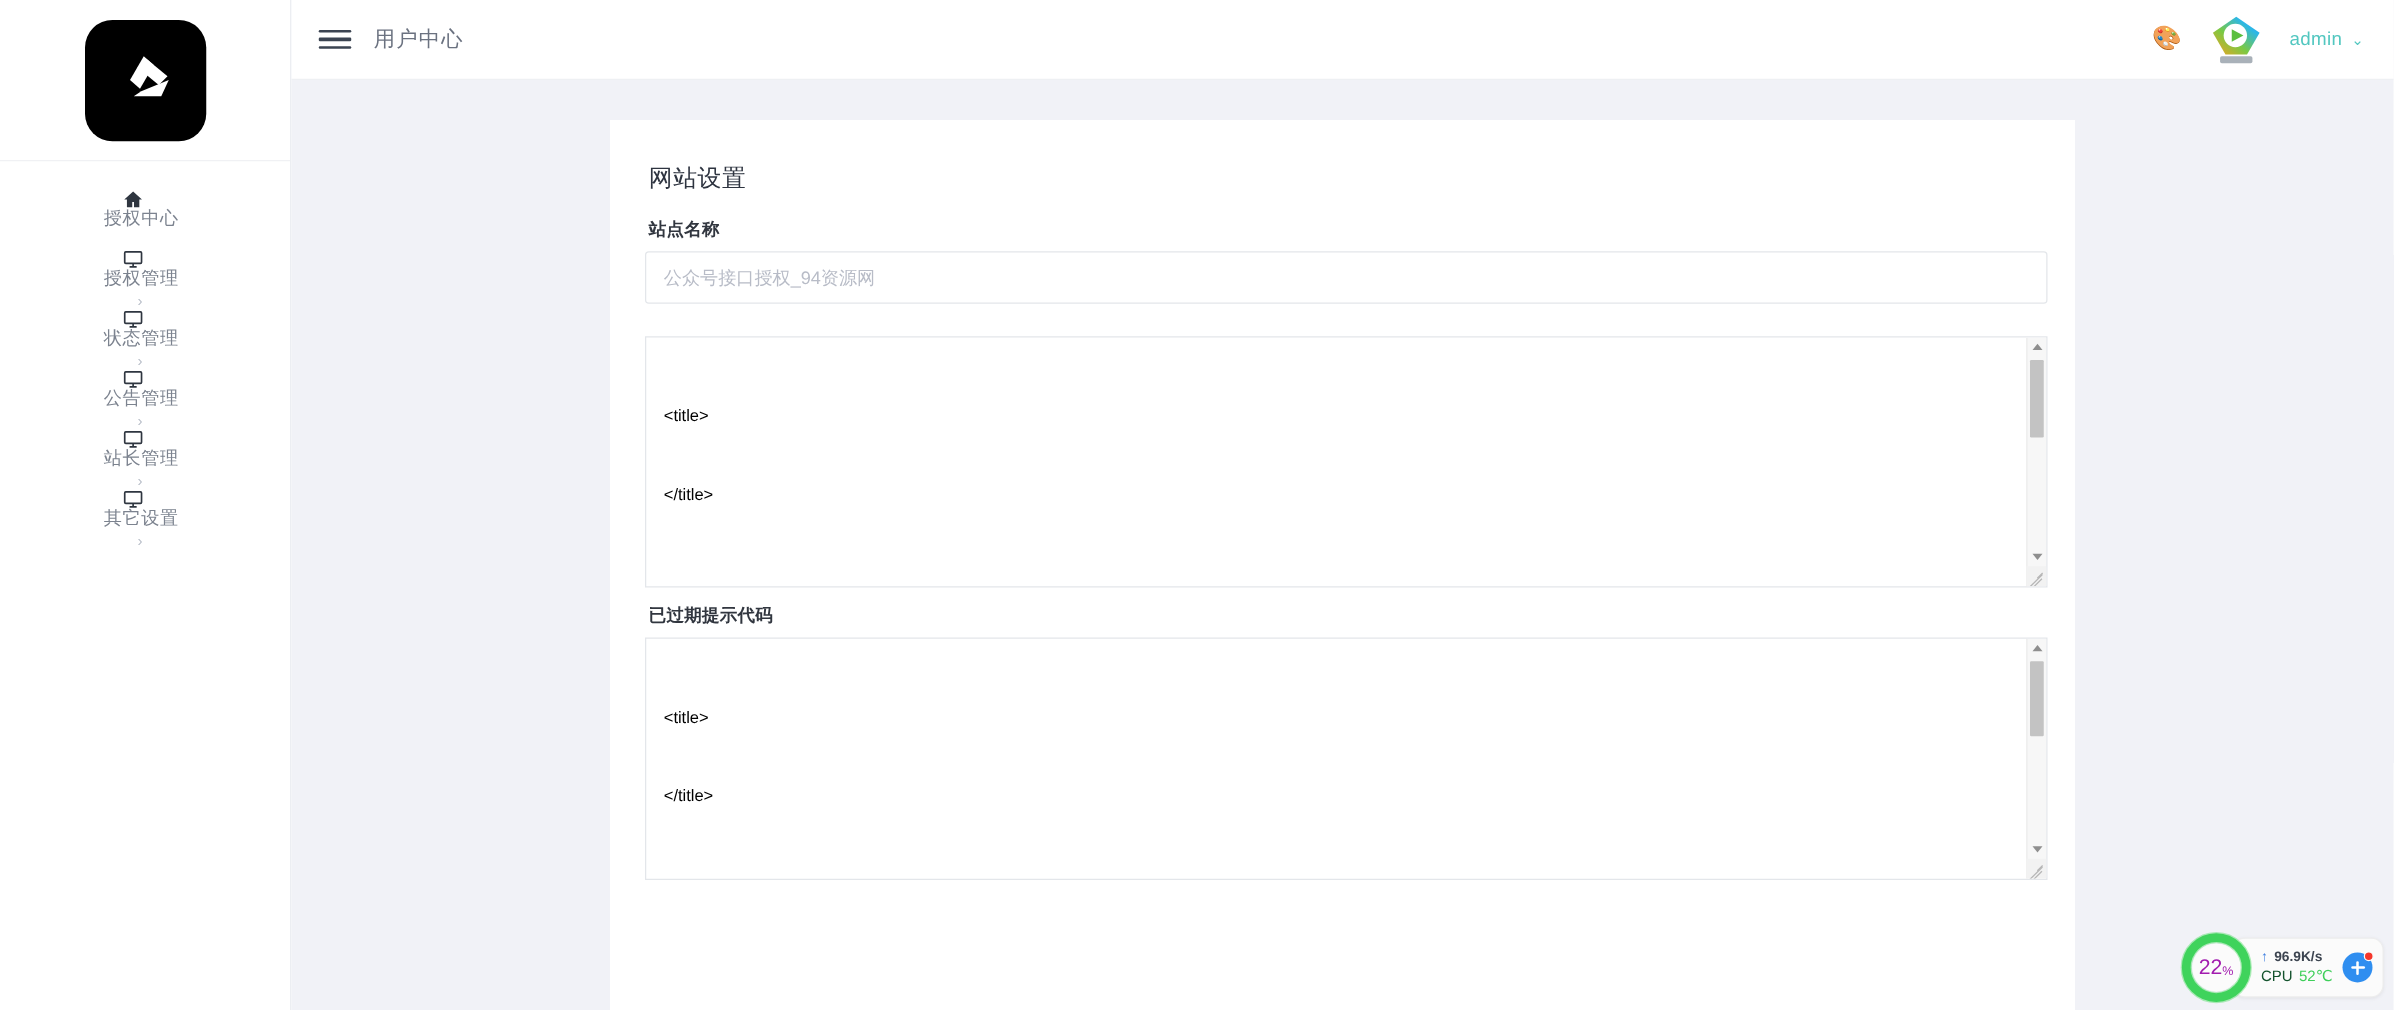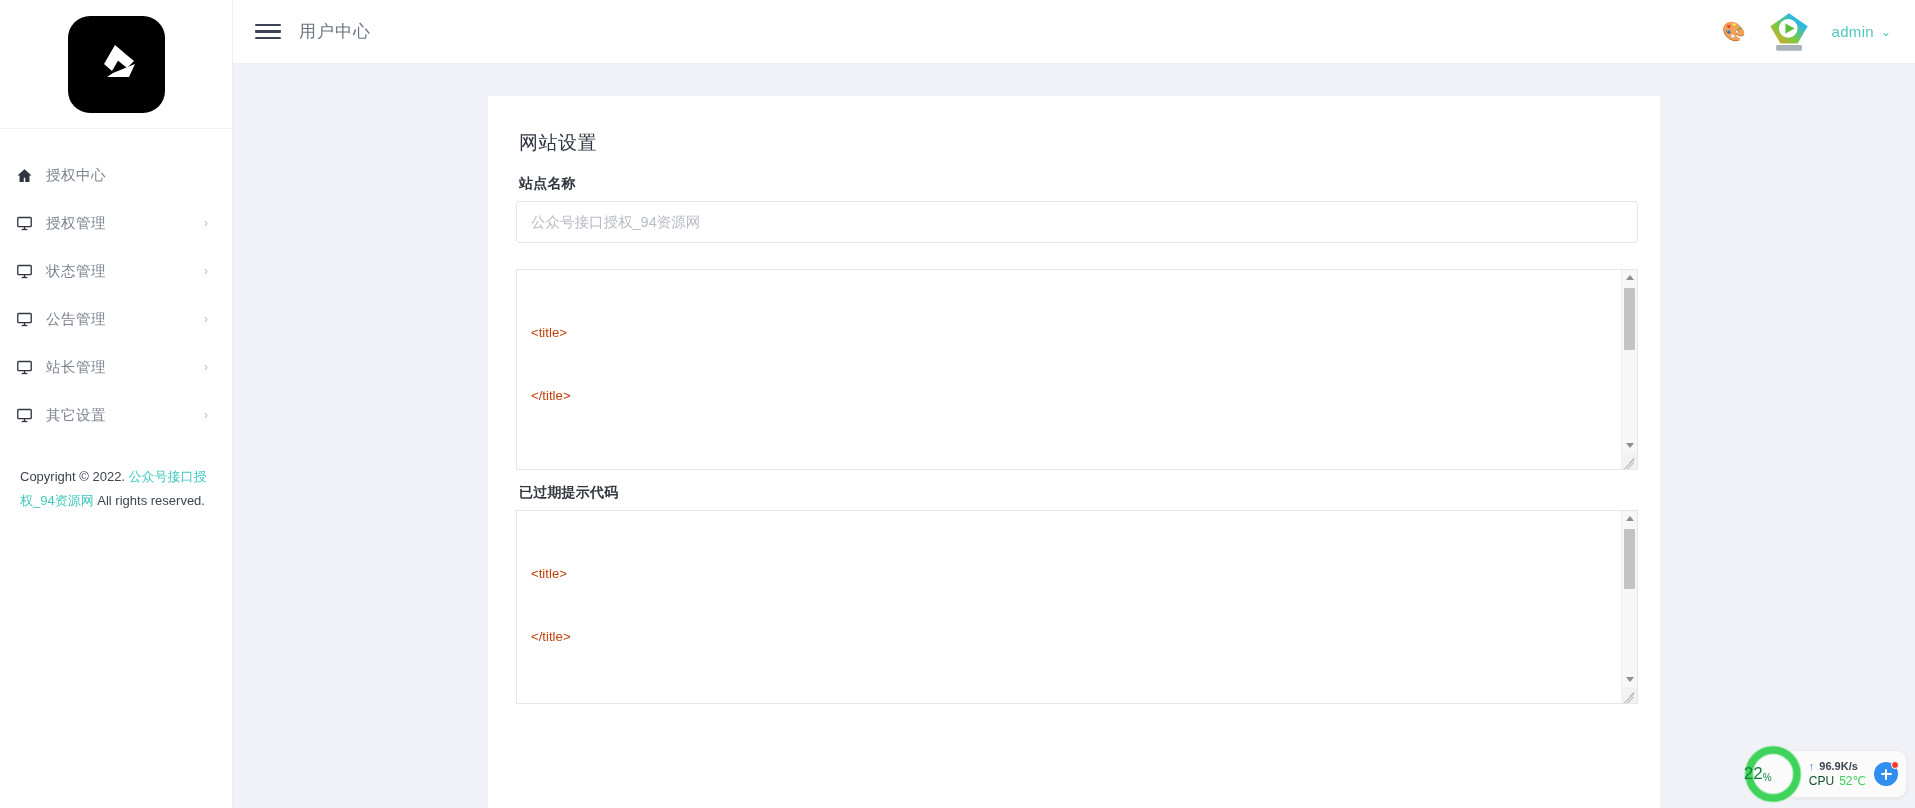--- a/index.html
+++ b/index.html
@@ -29,21 +29,21 @@
     width: 97px; height: 97px; border-radius: 22px;
     background: #000000;
     display: flex; align-items: center; justify-content: center;
   }
   .logo-box svg { display: block; }
 
   .nav { padding-top: 22px; }
   .nav-item {
     display: flex; align-items: center;
     height: 48px; padding: 0 22px 0 16px;
-    cursor: pointer; position: relative;
+    cursor: pointer; position: relative; flex-direction: column;
   }
   .nav-icon {
     width: 30px; min-width: 30px; display: flex; align-items: center; justify-content: flex-start;
     color: #2f3640;
   }
   .nav-icon svg { display:block; }
   .nav-label {
     font-size: 14.5px; color: #7c838f; letter-spacing: .5px;
     flex: 1; line-height: 1;
   }
@@ -106,21 +106,21 @@
 
   .code-area {
     position: relative; width: 1122px; margin-left: 3px;
     border: 1px solid #e3e6ea; background: #fff;
     overflow: hidden;
   }
   .code-area.first { height: 201px; }
   .code-area.second { height: 194px; }
   .code-body {
     padding: 10px 30px 10px 14px;
-    font-size: 13.2px; line-height: 21px; color: #c2410c;
+    font-size: 13.2px; line-height: 21px; color: #000000;
     font-family: "Liberation Sans", sans-serif;
     white-space: pre; overflow: hidden; height: 100%;
   }
   .code-line { white-space: pre; }
   .code-indent { padding-left: 18px; }
 
   
   .sb {
     position: absolute; top: 0; right: 0; width: 16px; height: 100%;
     background: #f7f7f7; border-left: 1px solid #ececec;
@@ -156,22 +156,22 @@
   
   .float-widget {
     position: absolute; right: 8px; bottom: 8px;
     display: flex; align-items: center; height: 52px; z-index: 40;
   }
   .ring-wrap {
     position: relative; width: 58px; height: 58px; z-index: 2;
   }
   .ring-wrap svg { display:block; }
   .ring-text {
-    position: absolute; inset: 0; display: flex; align-items: center; 
-    font-size: 17px; color: #15803d; font-family: "Liberation Sans", sans-serif;
+    position: absolute; inset: 0; display: flex; align-items: center; justify-content: center;
+    font-size: 17px; color: #a21caf; font-family: "Liberation Sans", sans-serif;
   }
   .ring-text sub { font-size: 10px; vertical-align: baseline; position: relative; top: 3px; }
   .stat-pill {
     margin-left: -16px; height: 48px; background: #fbfbfb;
     border: 1px solid #ededed; border-radius: 10px;
     padding: 4px 8px 4px 22px; display: flex; align-items: center; gap: 8px;
     box-shadow: 0 1px 3px rgba(0,0,0,.06);
   }
   .stat-lines { display: flex; flex-direction: column; justify-content: center; gap: 2px; }
   .stat-row { display: flex; align-items: center; gap: 5px; font-size: 11.5px; white-space: nowrap; }
@@ -274,23 +274,20 @@
               <rect x="2.5" y="3.5" width="19" height="13" rx="1.2"></rect>
               <line x1="12" y1="16.5" x2="12" y2="20"></line>
               <line x1="8" y1="20.5" x2="16" y2="20.5"></line>
             </svg>
         </span>
         <span class="nav-label">其它设置</span>
         <span class="nav-arrow">›</span>
       </div>
     </nav>
 
-    <div class="footer">
-      <span>Copyright © 2022. </span><a href="#">公众号接口授权_94资源网</a><span> All rights reserved.</span>
-    </div>
   </aside>
 
   <div class="main">
 
     <header class="topbar">
       <div class="hamburger">
         <span></span>
           <span></span>
           <span></span>
       </div>

